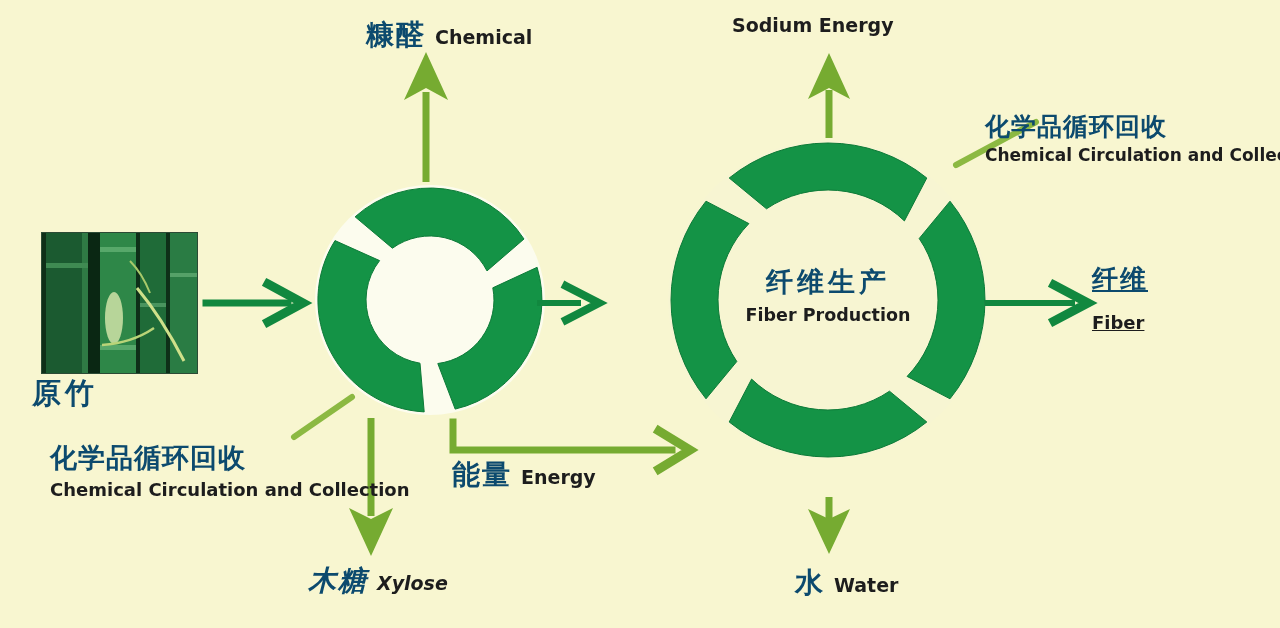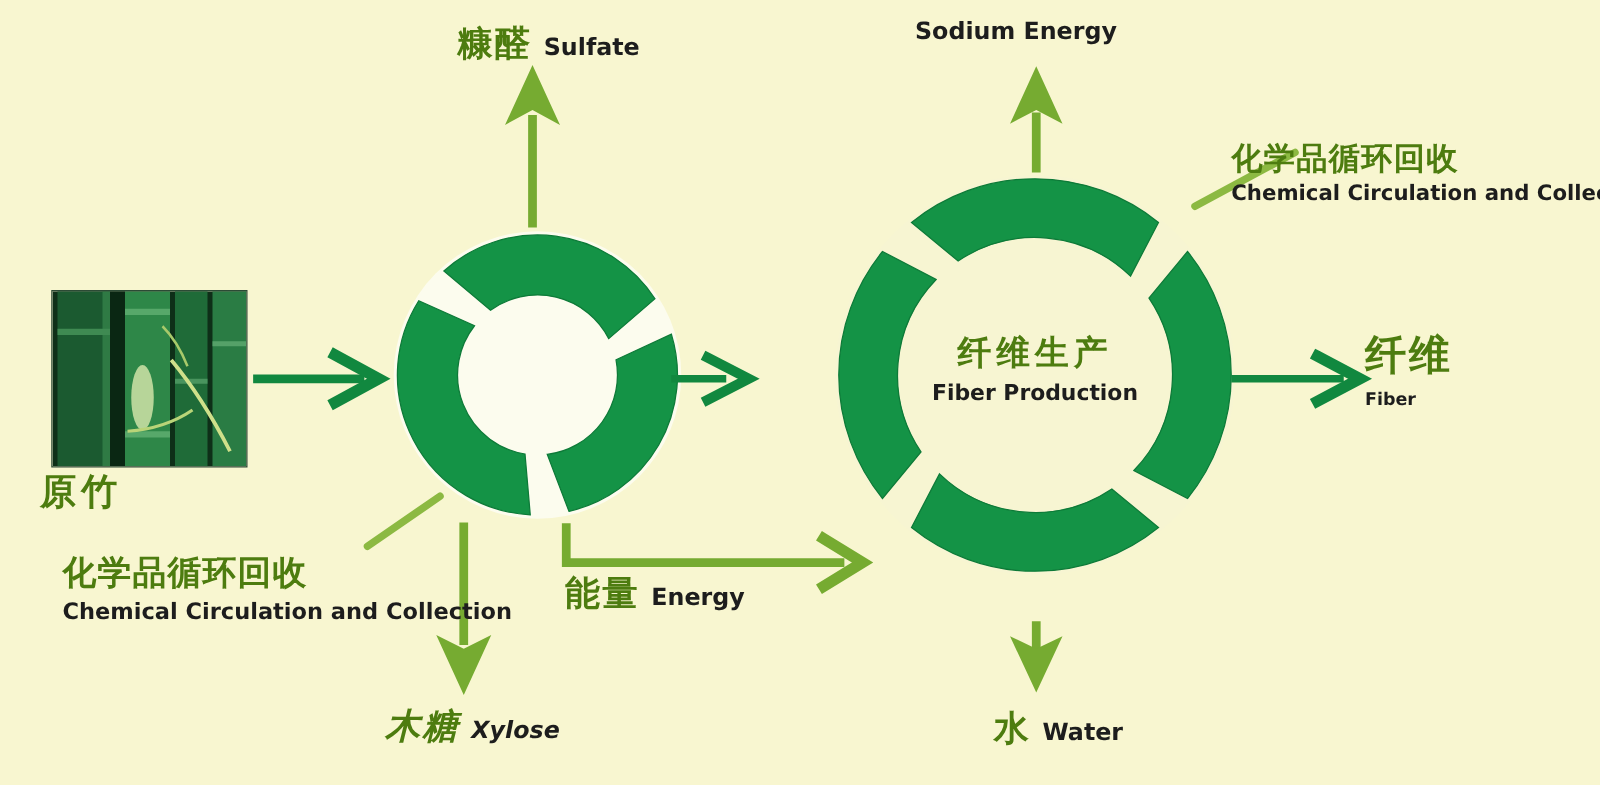--- a/index.html
+++ b/index.html
@@ -6,21 +6,21 @@
   #stage{
     position:relative;
     width:1280px;height:628px;
     background:#f8f6d0;
     overflow:hidden;
     font-family:"DejaVu Sans", sans-serif;
   }
   #diagram-svg{position:absolute;left:0;top:0;}
   .label{position:absolute;color:#161616;white-space:nowrap;}
   .pair{display:flex;align-items:baseline;gap:9px;}
-  .zh{font-weight:bold;color:#4d7c0f;}
+  .zh{font-weight:bold;color:#0c4a6e;}
   .en{font-weight:bold;color:#1d1d1d;}
   .zh-lg{font-size:28px;letter-spacing:2px;}
   .en-md{font-size:19px;}
   .center-block{text-align:left;}
   
   #bamboo-photo{
     position:absolute;left:42px;top:233px;width:155px;height:140px;
     outline:1px solid #2c4a35;
   }
   
@@ -31,22 +31,22 @@
   #fiberprod-text{position:absolute;left:740px;top:264px;width:176px;text-align:center;}
   #fiberprod-text .zh{font-size:27px;letter-spacing:4px;}
   #fiberprod-text .en{display:block;font-size:17.5px;margin-top:5px;}
   
   #furfural-label{left:366px;top:16px;}
   #sodium-sulfate-label{left:732px;top:14px;}
   #chem-right-label{left:985px;top:110px;width:292px;}
   #chem-right-label .zh{font-size:25px;letter-spacing:1px;}
   #chem-right-label .en{display:block;font-size:17px;margin-top:2px;}
   #fiber-label{left:1092px;top:262px;width:84px;}
-  #fiber-label .zh{font-size:33px;letter-spacing:2px;}
-  #fiber-label .en{display:block;font-size:14px;margin-top:5px;}
+  #fiber-label .zh{font-size:26px;letter-spacing:2px;text-decoration:underline;}
+  #fiber-label .en{display:block;font-size:18px;margin-top:15px;text-decoration:underline;}
   #raw-bamboo-label{left:32px;top:374px;width:175px;}
   #raw-bamboo-label .zh{font-size:29px;letter-spacing:4px;}
   #raw-bamboo-label .en{display:block;font-size:19px;margin-top:2px;}
   #chem-left-label{left:50px;top:440px;width:312px;}
   #chem-left-label .zh{font-size:27px;letter-spacing:1px;}
   #chem-left-label .en{display:block;font-size:18px;margin-top:3px;}
   #xylose-label{left:308px;top:562px;font-style:italic;}
   #energy-label{left:452px;top:456px;}
   #water-label{left:795px;top:564px;}
 </style>
@@ -138,21 +138,21 @@
   </div>
 
 
   <div id="fiberprod-text" class="label center-block">
     <span class="zh">纤维生产</span>
     <span class="en">Fiber Production</span>
   </div>
 
   <div id="furfural-label" class="label pair">
     <span class="zh zh-lg">糠醛</span>
-    <span class="en en-md">Sulfate</span>
+    <span class="en en-md">Chemical</span>
   </div>
 
   <div id="sodium-sulfate-label" class="label pair">
     <span class="en en-md">Sodium Energy</span>
   </div>
 
   <div id="chem-right-label" class="label center-block">
     <span class="zh">化学品循环回收</span>
     <span class="en">Chemical Circulation and Collection</span>
   </div>

